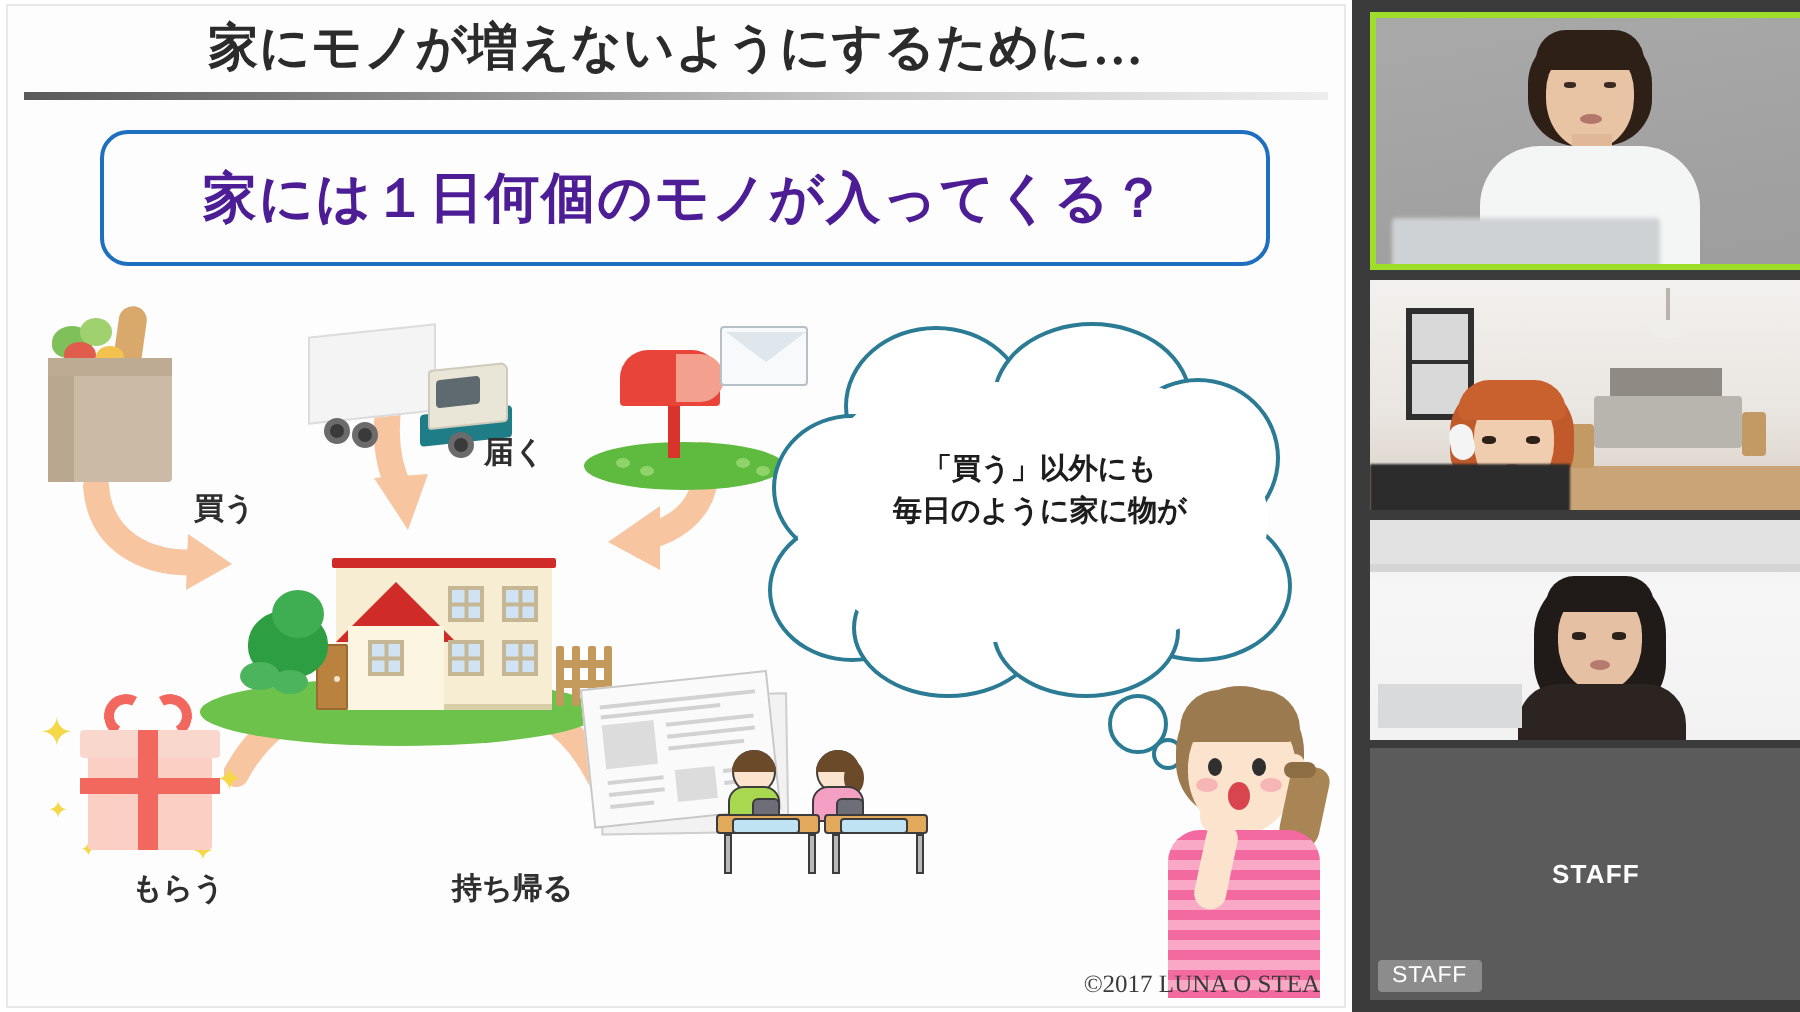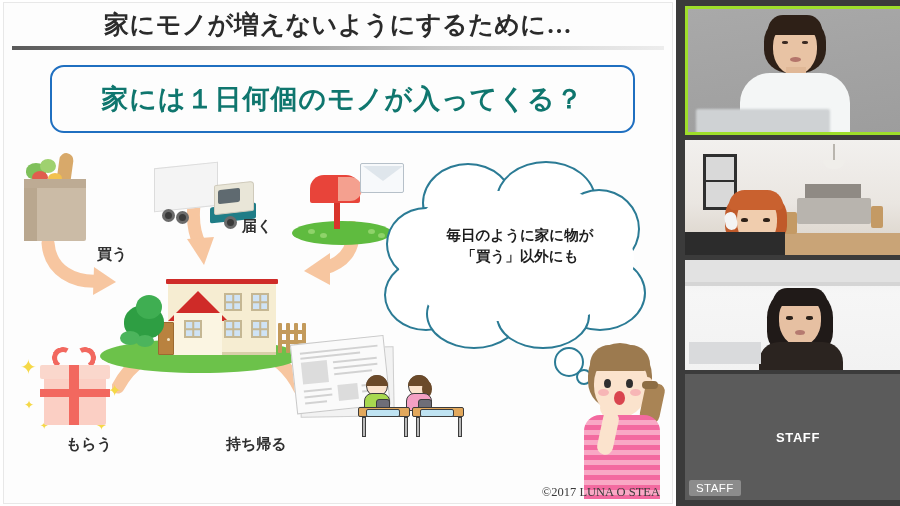--- a/index.html
+++ b/index.html
@@ -59,21 +59,21 @@
     border: 2.5px solid #1f6fc0;
     border-radius: 14px;
     background: #fdfdfd;
     display: flex;
     align-items: center;
     justify-content: center;
   }
   .question-text {
     font-size: 27px;
     font-weight: bold;
-    color: #0f766e;
+    color: #4c1d95;
     letter-spacing: 1px;
     white-space: nowrap;
   }
 
   
   #stage { position: absolute; left: 0; top: 136px; width: 670px; height: 366px; }
 
   .lbl {
     position: absolute;
     font-size: 15px;
@@ -493,22 +493,22 @@
           <div class="bub" style="left:112px; top:0px;   width:100px; height:78px;"></div>
           <div class="bub" style="left:2px;   top:46px;  width:80px;  height:74px;"></div>
           <div class="bub" style="left:174px; top:28px;  width:82px;  height:80px;"></div>
           <div class="bub" style="left:0px;   top:98px;  width:84px;  height:72px;"></div>
           <div class="bub" style="left:170px; top:94px;  width:92px;  height:76px;"></div>
           <div class="bub" style="left:42px;  top:118px; width:96px;  height:70px;"></div>
           <div class="bub" style="left:112px; top:122px; width:94px;  height:66px;"></div>
           <div class="bub" style="left:22px;  top:30px;  width:220px; height:130px; border:none; background:#fff; border-radius:90px;"></div>
           <div class="bub" style="left:14px;  top:56px;  width:236px; height:86px;  border:none; background:#fff; border-radius:60px;"></div>
           <div class="bubble-text">
+            <div>「買う」以外にも</div>
             <div>毎日のように家に物が</div>
-            <div>「買う」以外にも</div>
           </div>
           <div class="bub-sm1"></div>
           <div class="bub-sm2"></div>
         </div>
 
         <div class="woman-wrap">
           <div class="w-hair-back"></div>
           <div class="w-face"></div>
           <div class="w-ear"></div>
           <div class="w-pony"></div>

